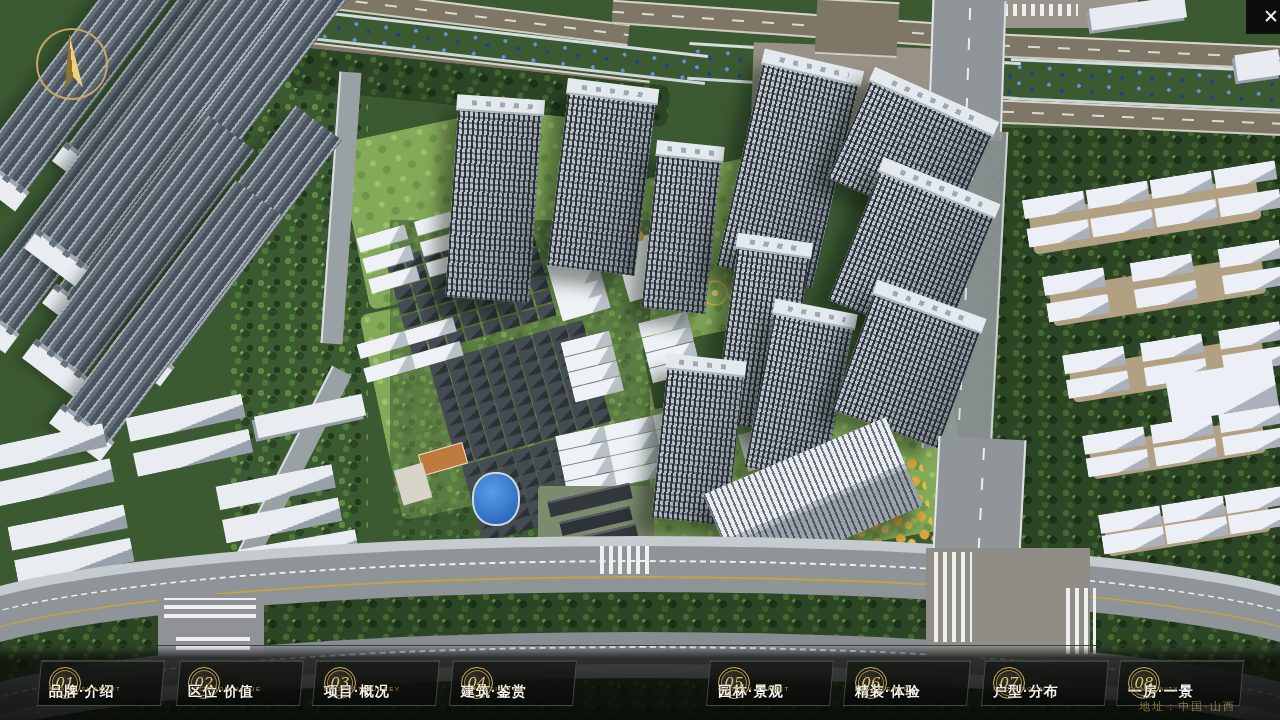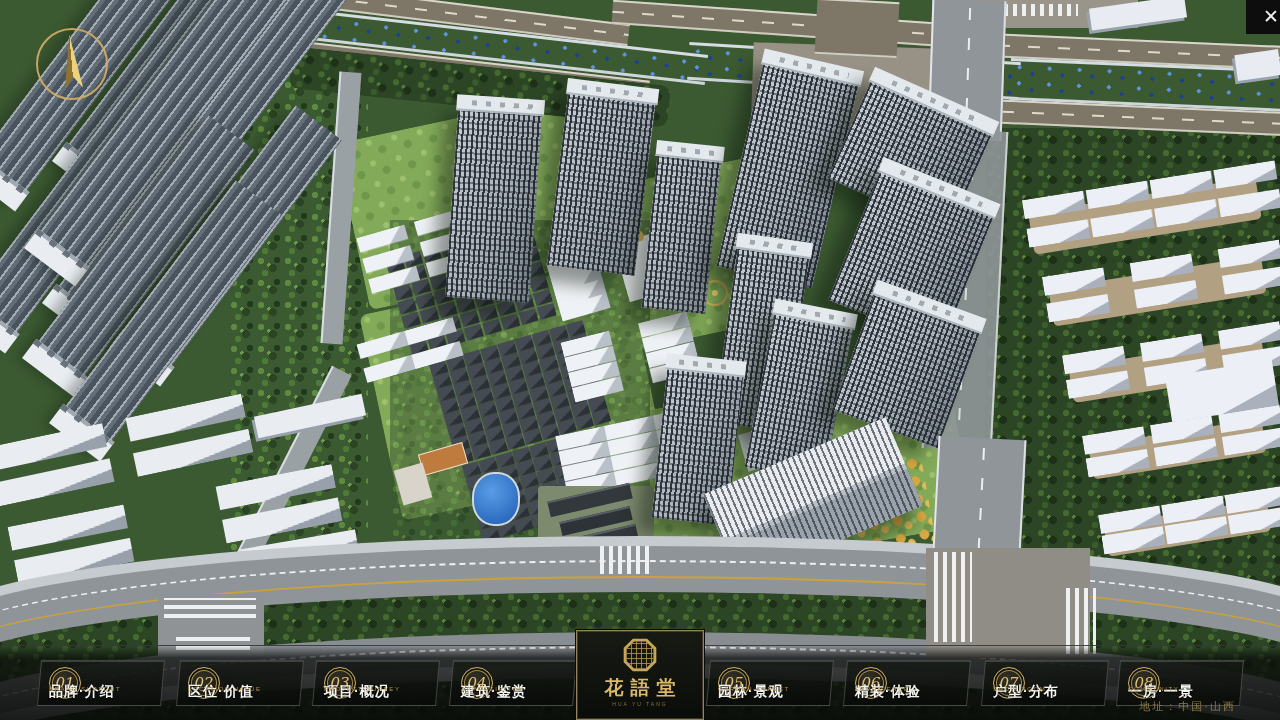--- a/index.html
+++ b/index.html
@@ -354,22 +354,15 @@
         <div class="np-in">
           <div class="nc">08</div>
           <div class="ntxt">
             <span class="zh">一房·一景</span>
             <span class="en">COMMUNITY</span>
           </div>
         </div>
       </div>
   </div>
 
-  <div id="logopanel">
-    <div class="seal-o">
-        <div class="seal-i"></div>
-      </div>
-    <div class="lname">花語堂</div>
-    <div class="lcap">HUA YU TANG</div>
-  </div>
 
   <div id="addr">地址：中国·山西</div>
 </div>
 
 </body></html>

